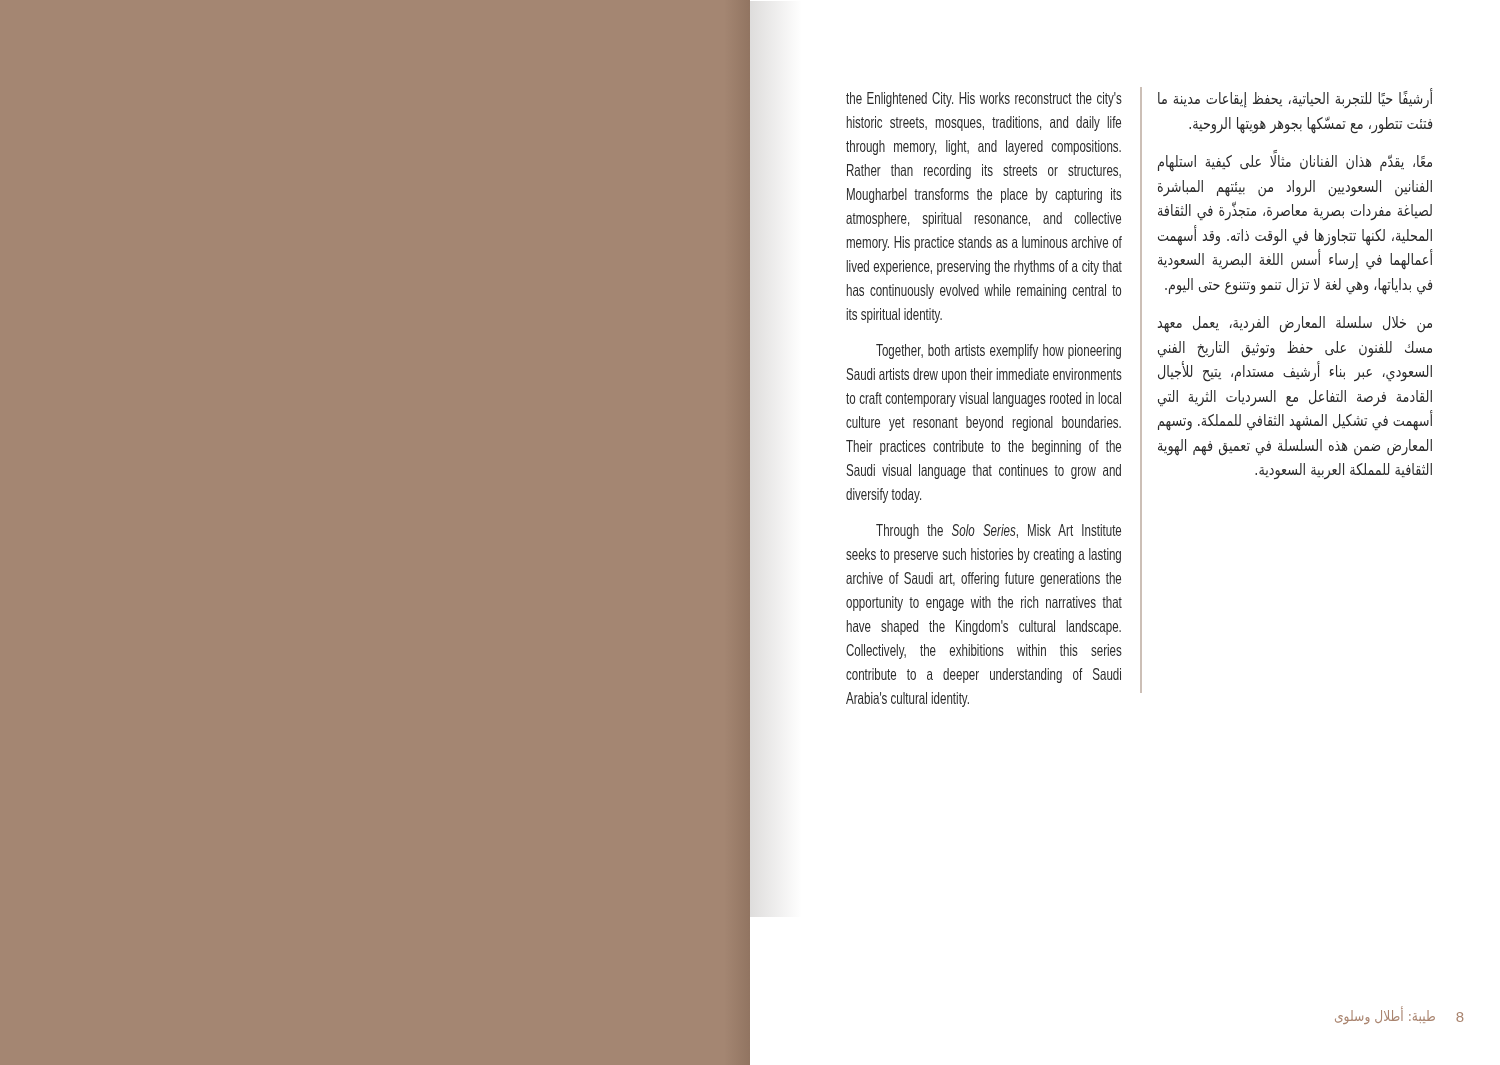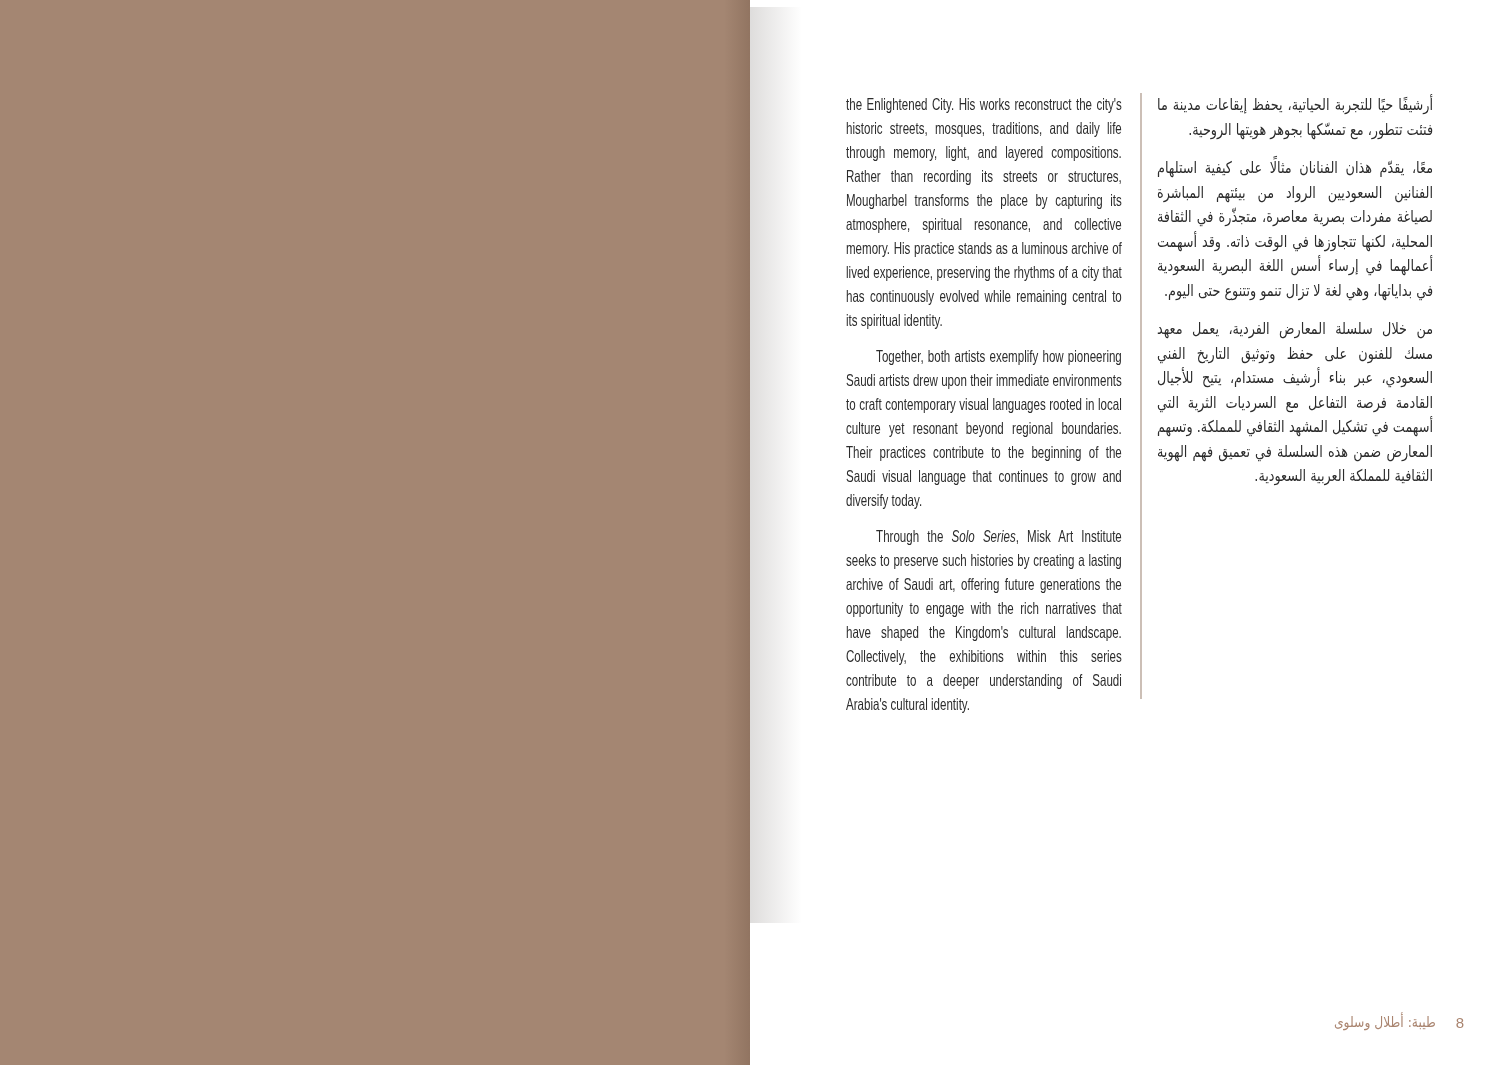--- a/index.html
+++ b/index.html
@@ -25,21 +25,21 @@
   .left-page .spine-shade {
     position: absolute;
     right: 0; top: 0; bottom: 0;
     width: 26px;
     background: linear-gradient(to right, rgba(60,36,20,0), rgba(60,36,20,0.18));
   }
 
   
   .right-page {
     position: absolute;
-    left: 750px; top: 7px;
+    left: 750px; top: 1px;
     width: 750px; height: 916px;
     background: var(--page_bg, #ffffff);
   }
   .right-page .gutter-shadow {
     position: absolute;
     left: 0; top: 0; bottom: 0;
     width: 52px;
     background: linear-gradient(to right, rgba(105,98,94,0.22), rgba(255,255,255,0));
   }
 

